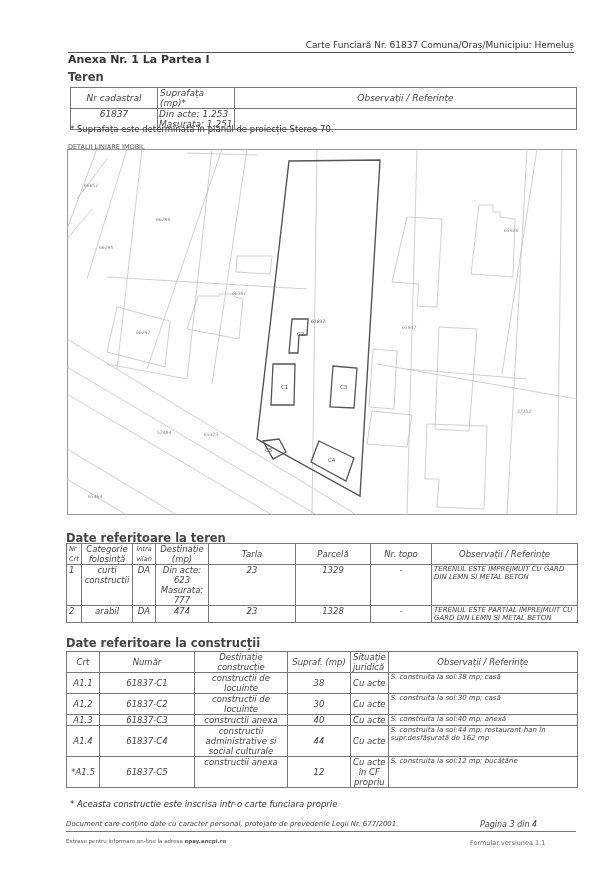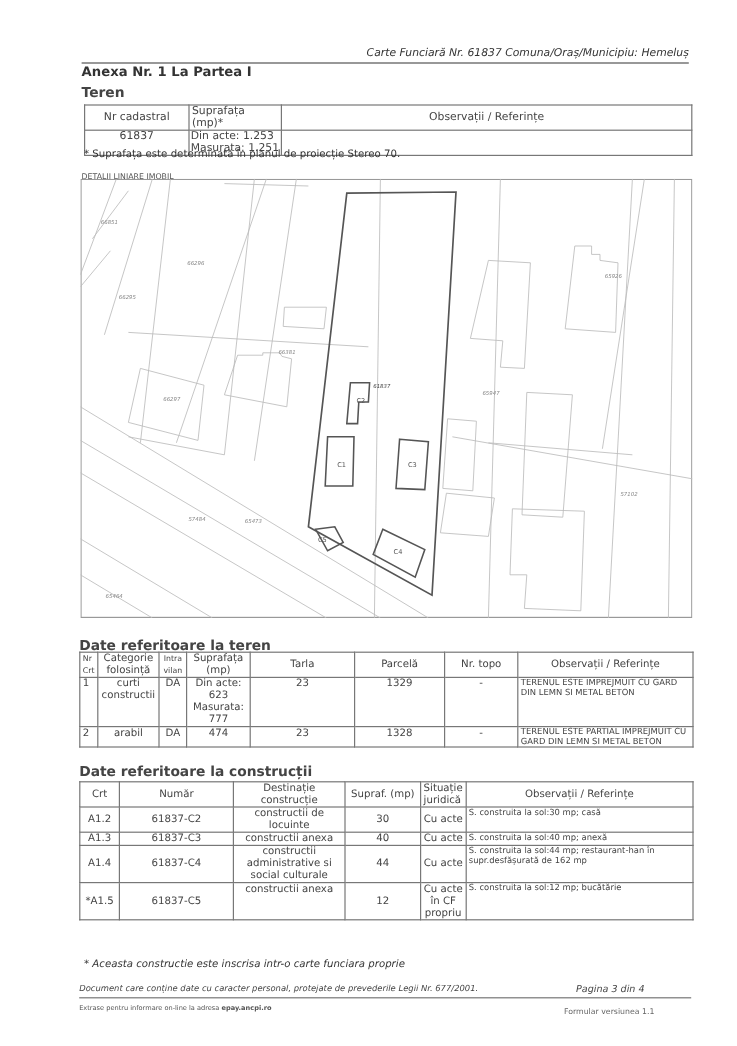--- a/index.html
+++ b/index.html
@@ -1,22 +1,22 @@
 <!DOCTYPE html>
 <html><head>
 <meta charset="utf-8">
 <style>
   html,body{margin:0;padding:0;background:#fff;}
   body{width:614px;height:872px;position:relative;overflow:hidden;font-family:"DejaVu Sans","Liberation Sans",sans-serif;color:#333;}
   .abs{position:absolute;}
-  .cf-header{left:68px;top:40px;width:506px;text-align:right;font-size:9px;font-style:italic;color:#333;}
+  .cf-header{left:68px;top:40px;width:506px;text-align:right;font-size:9px;color:#333;}
   .hr1{left:68px;top:52px;width:506px;height:0;border-top:1.2px solid #555;}
   .annex-title{left:68px;top:53px;width:506px;text-align:left;font-size:11px;font-weight:bold;color:#333;}
   .sec-title{font-size:11.5px;font-weight:bold;color:#444;}
-  table{border-collapse:collapse;}
+  table{border-collapse:collapse;font-style:italic;}
   td,th{border:1px solid #777;font-weight:normal;padding:0 2px;color:#444;}
   .t1{left:70px;top:87px;width:507px;font-size:9px;}
   .t1 td{text-align:center;line-height:10px;}
   .note{font-size:8.5px;color:#333;}
   .map-caption{left:68px;top:143px;width:506px;text-align:left;font-size:6.5px;color:#555;}
   .map{left:67px;top:149px;width:510px;height:366px;}
   .t2{left:66px;top:543px;width:512px;font-size:8.5px;}
   .t2 td{text-align:center;line-height:10px;vertical-align:top;}
   .t2 .obs{text-align:left;font-size:7px;line-height:8px;vertical-align:top;}
   .t3{left:66px;top:651px;width:512px;font-size:8.5px;}
@@ -148,21 +148,21 @@
 </div>
 
 <div class="abs sec-title" style="left:66px;top:531px;">Date referitoare la teren</div>
 
 <table class="abs t2">
   <tbody>
       <tr>
     <td class="small" style="width:10px;text-align:left">Nr Crt</td>
     <td style="width:46px">Categorie folosință</td>
     <td class="small" style="width:18px">Intra vilan</td>
-    <td style="width:48px">Suprafața (mp)</td>
+    <td style="width:48px">Destinație (mp)</td>
     <td style="width:82px;vertical-align:middle">Tarla</td>
     <td style="width:70px;vertical-align:middle">Parcelă</td>
     <td style="width:56px;vertical-align:middle">Nr. topo</td>
     <td style="vertical-align:middle">Observații / Referințe</td>
   </tr>
   <tr>
     <td style="text-align:left">1</td>
     <td>curti constructii</td>
     <td>DA</td>
     <td>
@@ -193,20 +193,28 @@
   <tbody>
       <tr>
     <td style="width:28px">Crt</td>
     <td style="width:90px">Număr</td>
     <td style="width:88px">Destinație construcție</td>
     <td style="width:58px">Supraf. (mp)</td>
     <td style="width:32px;text-align:left">Situație juridică</td>
     <td>Observații / Referințe</td>
   </tr>
   <tr>
+    <td>A1.1</td>
+    <td>61837-C1</td>
+    <td>constructii de locuinte</td>
+    <td>38</td>
+    <td>Cu acte</td>
+    <td class="obs">S. construita la sol:38 mp; casă</td>
+  </tr>
+  <tr>
     <td>A1.2</td>
     <td>61837-C2</td>
     <td>constructii de locuinte</td>
     <td>30</td>
     <td>Cu acte</td>
     <td class="obs">S. construita la sol:30 mp; casă</td>
   </tr>
   <tr>
     <td>A1.3</td>
     <td>61837-C3</td>

